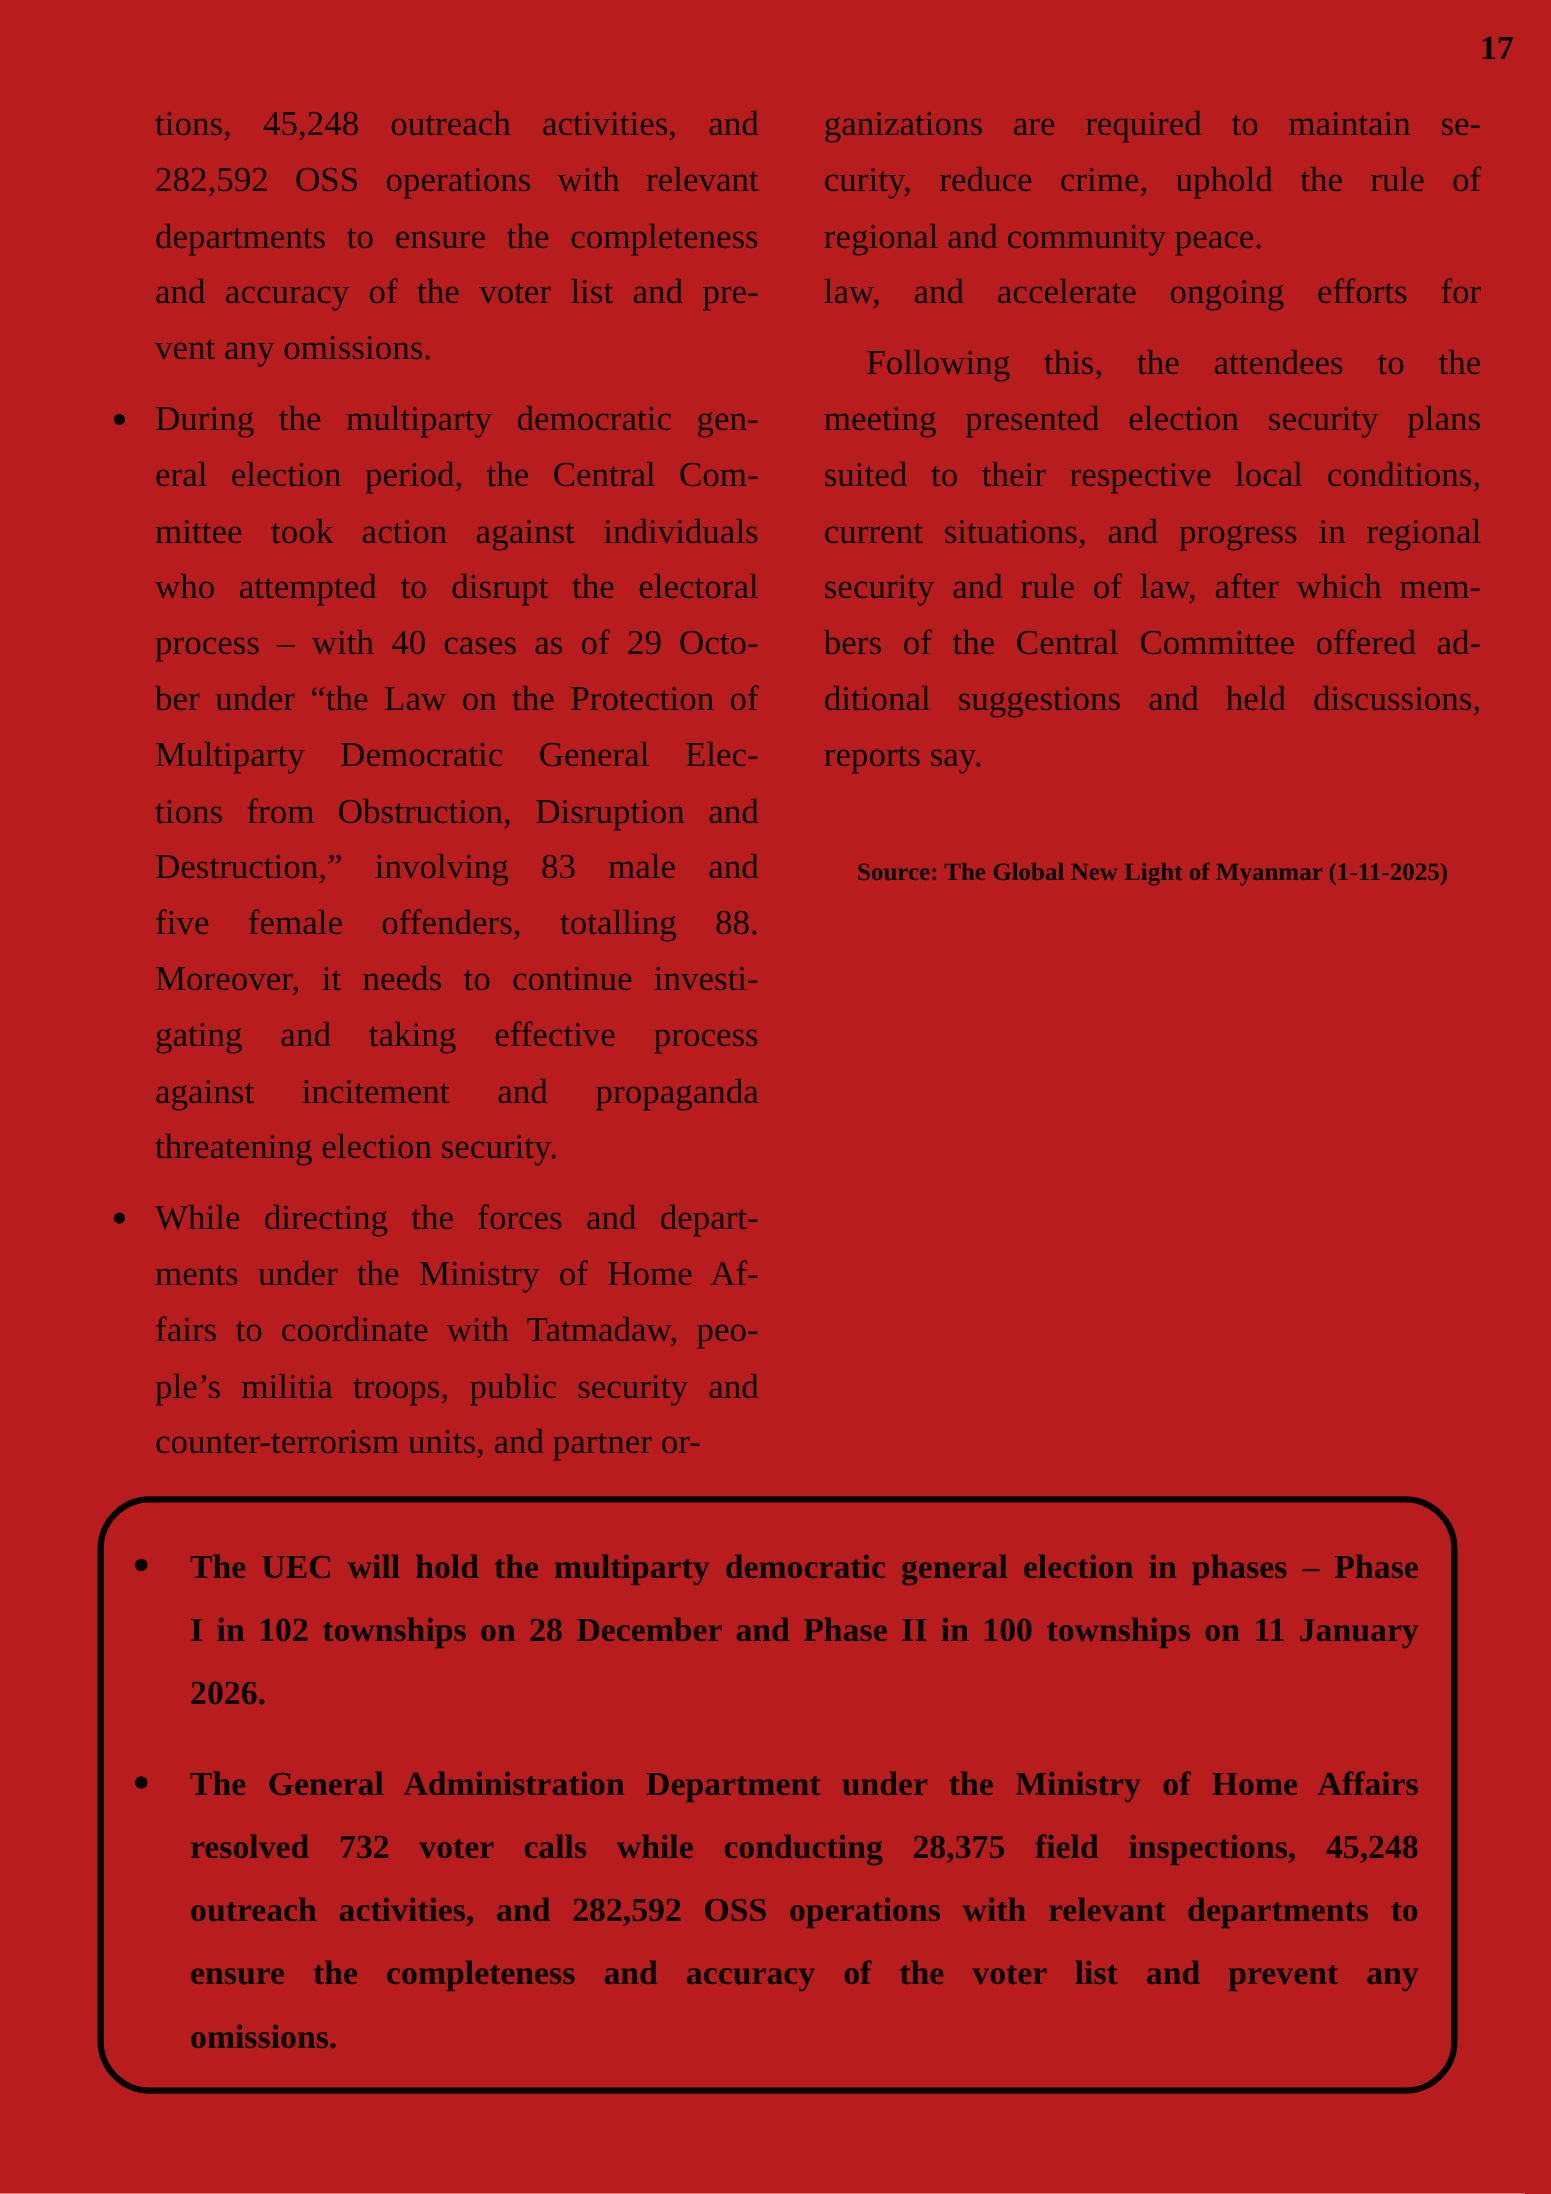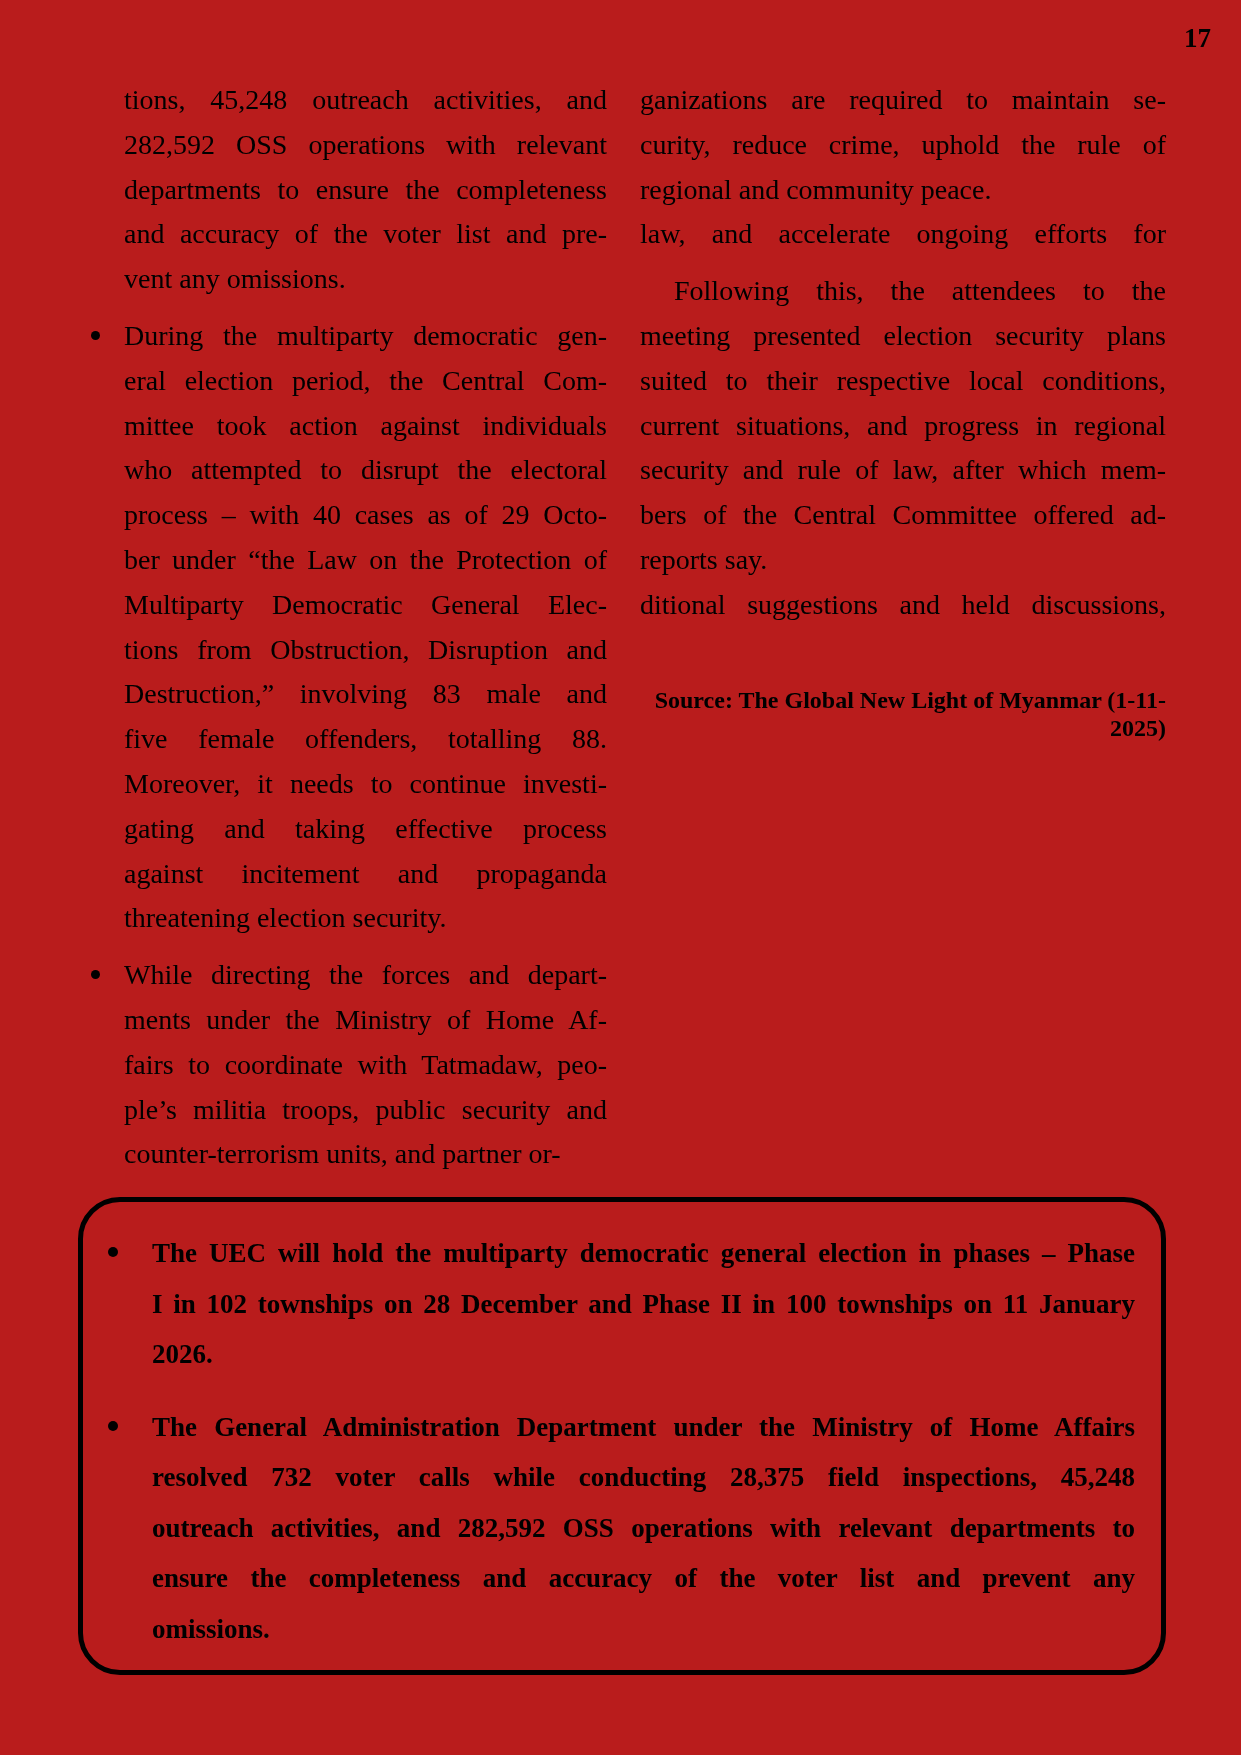--- a/index.html
+++ b/index.html
@@ -21,21 +21,21 @@
     font-weight: bold;
     line-height: 1.1;
   }
   .cols {
     position: absolute;
     left: 124px;
     top: 78px;
     display: flex;
   }
   .col { display: block; }
-  .col-left  { width: 483px; margin-right: 33px; }
+  .col-left  { width: 483px; margin-right: 52px; }
   .col-right { width: 526px; }
   .block { position: relative; margin: 0 0 12px 0; }
   .block:last-child { margin-bottom: 0; }
   .dot {
     position: absolute;
     left: -33px;
     top: 17px;
     width: 9px;
     height: 9px;
     border-radius: 50%;
@@ -45,23 +45,23 @@
     font-size: 28px;
     line-height: 44.8px;
     white-space: nowrap;
     text-align: justify;
     text-align-last: justify;
     text-justify: inter-word;
   }
   .line.last { text-align-last: left; }
   .line.indent { padding-left: 34px; }
   .source {
-    font-size: 24px;
+    font-size: 20px;
     font-weight: bold;
-    text-align: right;
+    text-align: center;
     margin-top: 58px;
     line-height: 1.2;
   }
   .box {
     position: absolute;
     left: 78px;
     top: 1197px;
     width: 1088px;
     height: 478px;
     box-sizing: border-box;
@@ -126,22 +126,22 @@
             <div class="line last">regional and community peace.</div>
             <div class="line">law, and accelerate ongoing efforts for</div>
           </div>
           <div class="block">
             <div class="line indent">Following this, the attendees to the</div>
             <div class="line">meeting presented election security plans</div>
             <div class="line">suited to their respective local conditions,</div>
             <div class="line">current situations, and progress in regional</div>
             <div class="line">security and rule of law, after which mem-</div>
             <div class="line">bers of the Central Committee offered ad-</div>
+            <div class="line">ditional suggestions and held discussions,</div>
             <div class="line last">reports say.</div>
-            <div class="line">ditional suggestions and held discussions,</div>
           </div>
         </div>
       <div class="source">Source: The Global New Light of Myanmar (1-11-2025)</div>
     </div>
   </div>
 
   <div class="box">
     <div id="box-content">
         <div class="block">
           <span class="dot"></span>

